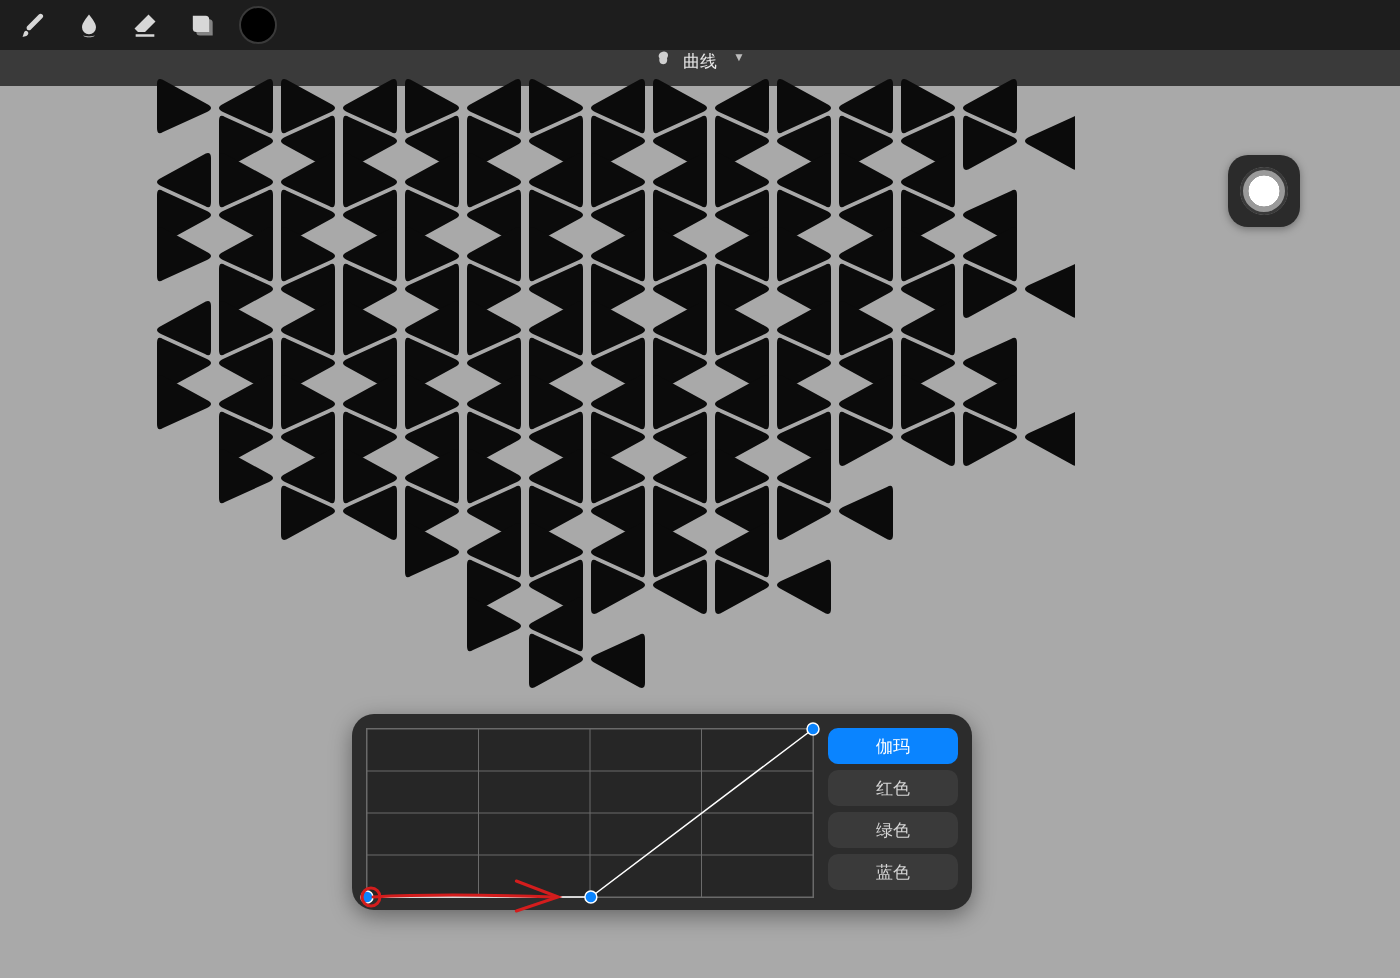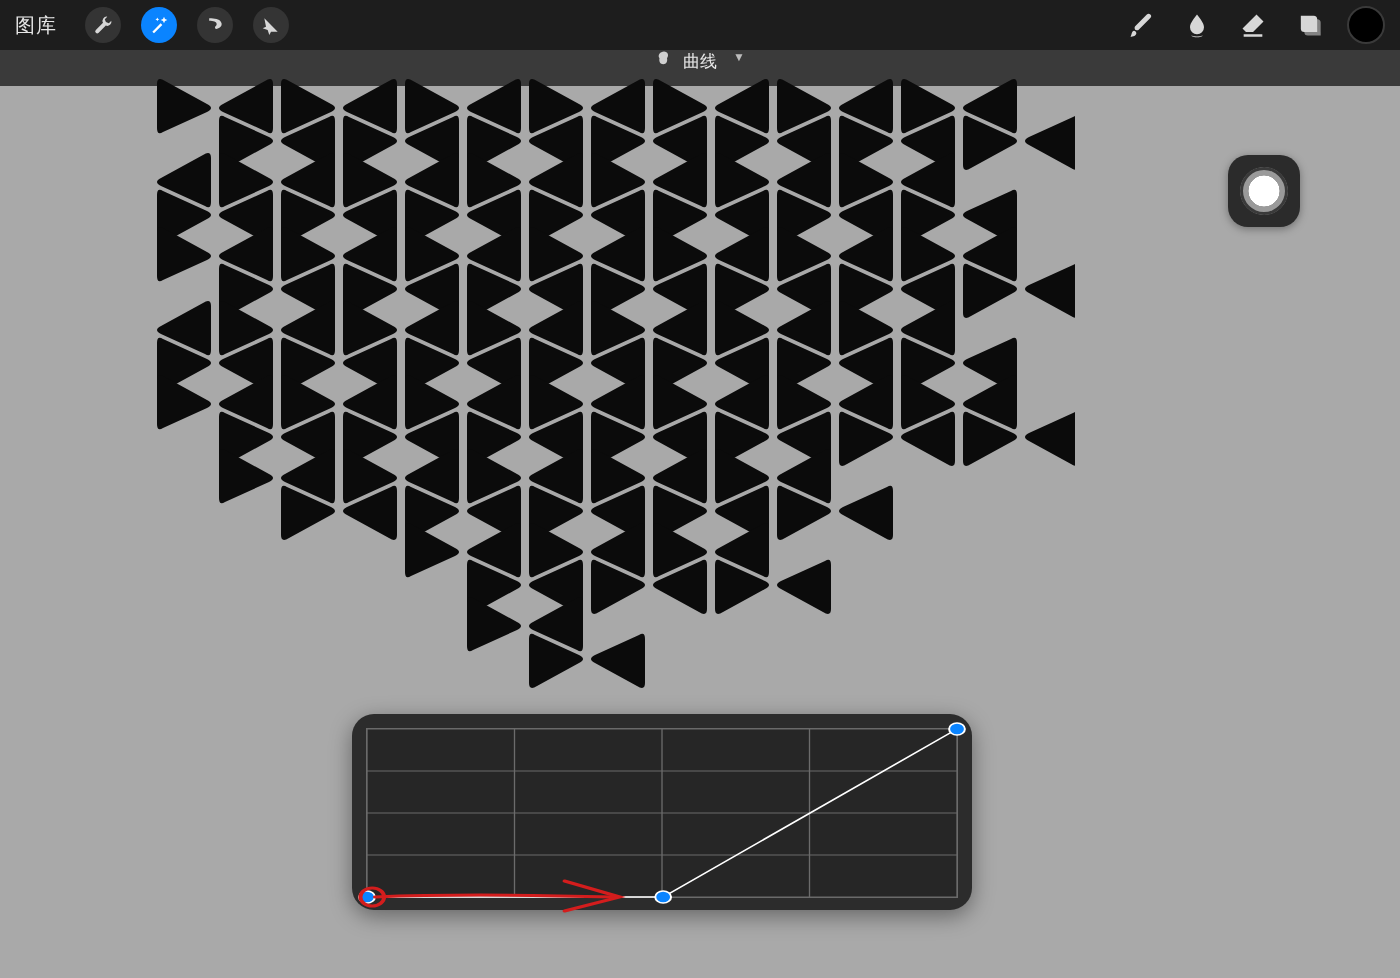--- a/index.html
+++ b/index.html
@@ -87,47 +87,20 @@
     background:#3a3a3a;color:#d6d6d6;
     display:flex;align-items:center;justify-content:center;
     font-size:17px;
   }
   .channel-btn.active{background:#0a84ff;color:#fff;}
 </style>
 </head>
 <body>
 
 <div class="topbar">
-  <div class="topbar-left">
-    <span class="gallery-label">图库</span>
-
-    <span class="tool-btn">
-      <svg width="20" height="20" viewBox="0 0 24 24">
-        <path fill="#d7d7d7" d="M22 6.9a5 5 0 0 1-6.6 5.8L6.8 21.3a2.4 2.4 0 1 1-3.4-3.4l8.6-8.6A5 5 0 0 1 17.1 2l-3 3 1.4 3.4L19 9.8l3-3z"></path>
-      </svg>
-    </span>
-
-    <span class="tool-btn active">
-      <svg width="20" height="20" viewBox="0 0 24 24">
-        <path fill="#fff" d="M4 20l10-10 2 2L6 22zM18 2l1.2 2.8L22 6l-2.8 1.2L18 10l-1.2-2.8L14 6l2.8-1.2zM10 3l.7 1.6L12.3 5.3 10.7 6 10 7.6 9.3 6 7.7 5.3 9.3 4.6z"></path>
-      </svg>
-    </span>
-
-    <span class="tool-btn">
-      <svg width="20" height="20" viewBox="0 0 24 24">
-        <path fill="#d7d7d7" d="M5 4c7 0 12 1 14 4s1 6-3 8c-3 1.5-4 .5-4-1 0-2 2-2 2-4 0-3-4-4-9-4V4z"></path>
-      </svg>
-    </span>
-
-    <span class="tool-btn">
-      <svg width="20" height="20" viewBox="0 0 24 24">
-        <path fill="#d7d7d7" d="M4 20L20 4l-2 10 4 2-6 2-2 6-2-4z" transform="scale(-1,1) translate(-24,0)"></path>
-      </svg>
-    </span>
-  </div>
 
   <div class="topbar-right">
     <span class="tool-btn no-bg">
       <svg width="28" height="28" viewBox="0 0 24 24">
         <path fill="#d7d7d7" d="M20 3c1 1 1 2 0 3L10 16c-1 1-3 0-3 0s-1-2 0-3L17 3c1-1 2-1 3 0zM6 17c1 0 2 1 2 2 0 2-3 3-5 3 1-1 1-5 3-5z"></path>
       </svg>
     </span>
     <span class="tool-btn no-bg">
       <svg width="28" height="28" viewBox="0 0 24 24">
         <path fill="#d7d7d7" d="M12 3c2 3 6 7 6 11a6 6 0 1 1-12 0c0-4 4-8 6-11zM7 21c3 1 7 1 10 0-1 2-9 2-10 0z"></path>
@@ -290,13 +263,19 @@
         </g>
 
       <g>
         <circle class="red-arrow" cx="4" cy="168" r="9"></circle>
         <path class="red-arrow" d="M6 168 C 60 165 130 166 188 168"></path>
         <path class="red-arrow" d="M150 152 L192 168 L150 182"></path>
       </g>
     </svg>
   </div>
 
+  <div class="channel-list">
+    <div class="channel-btn active">伽玛</div>
+    <div class="channel-btn">红色</div>
+    <div class="channel-btn">绿色</div>
+    <div class="channel-btn">蓝色</div>
+  </div>
 </div>
 
 </body></html>

